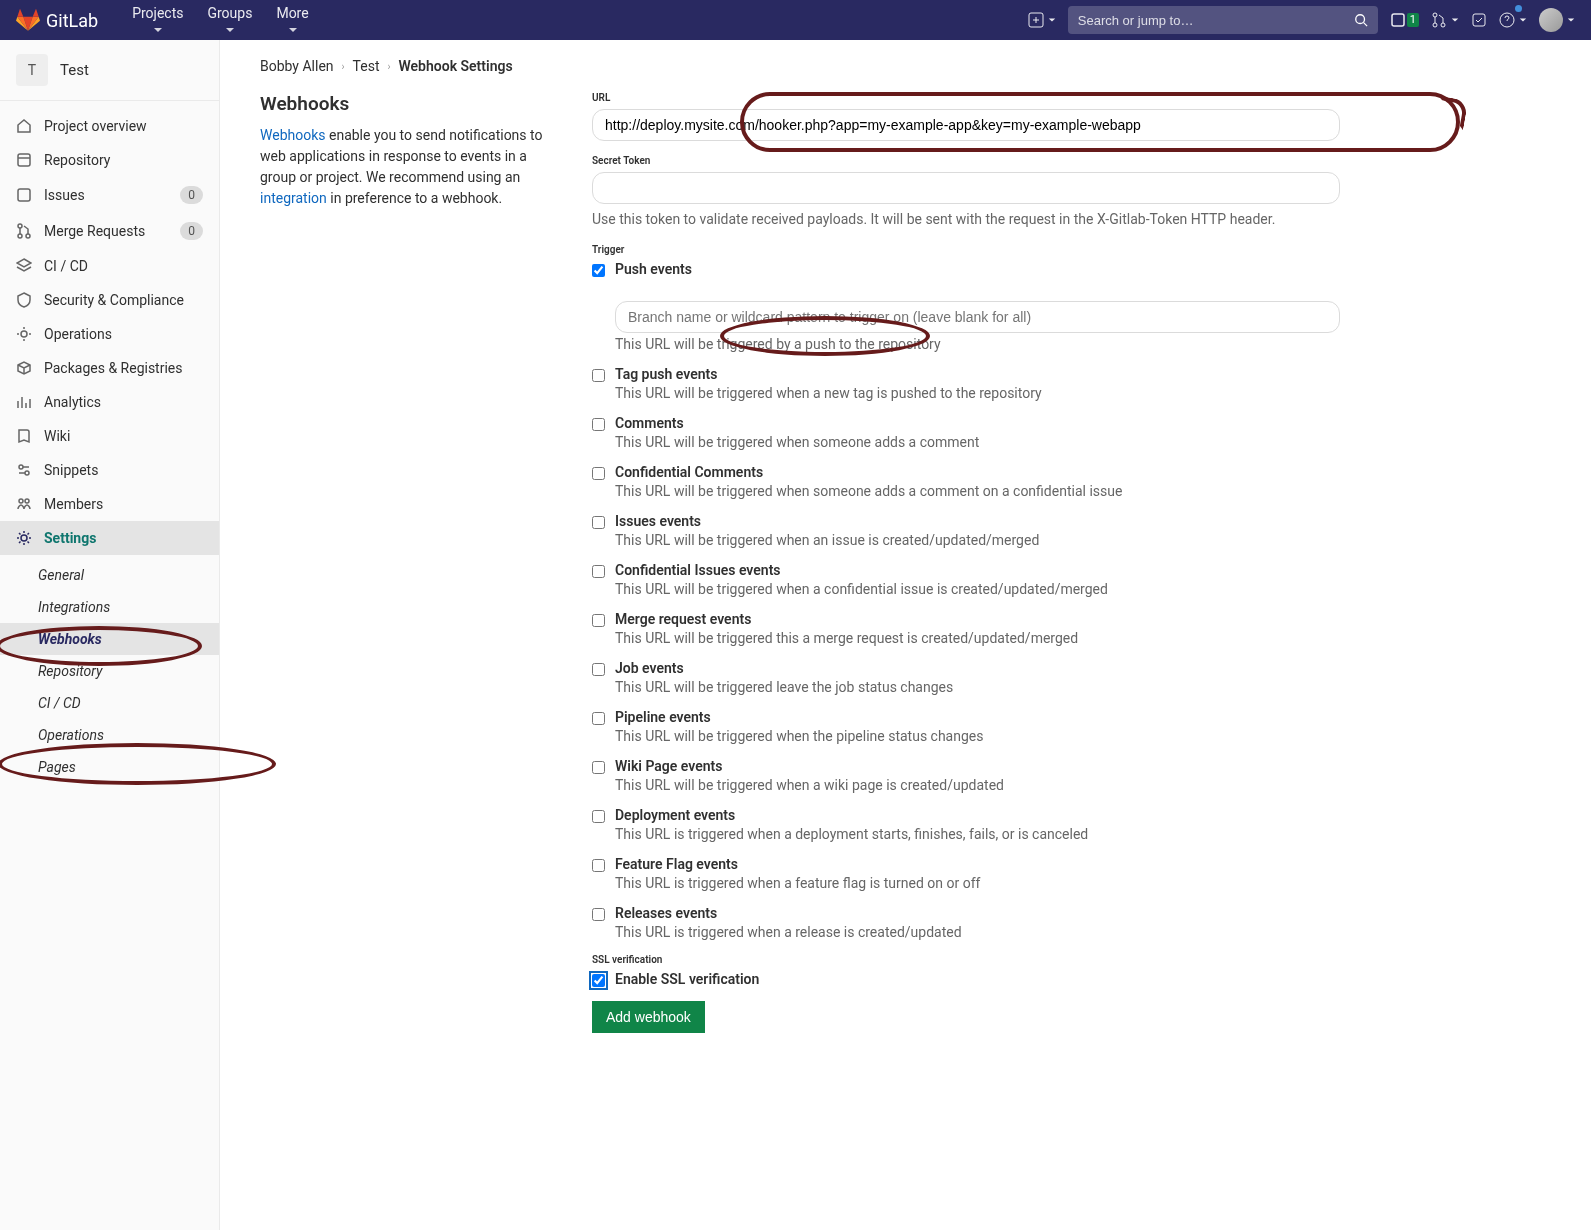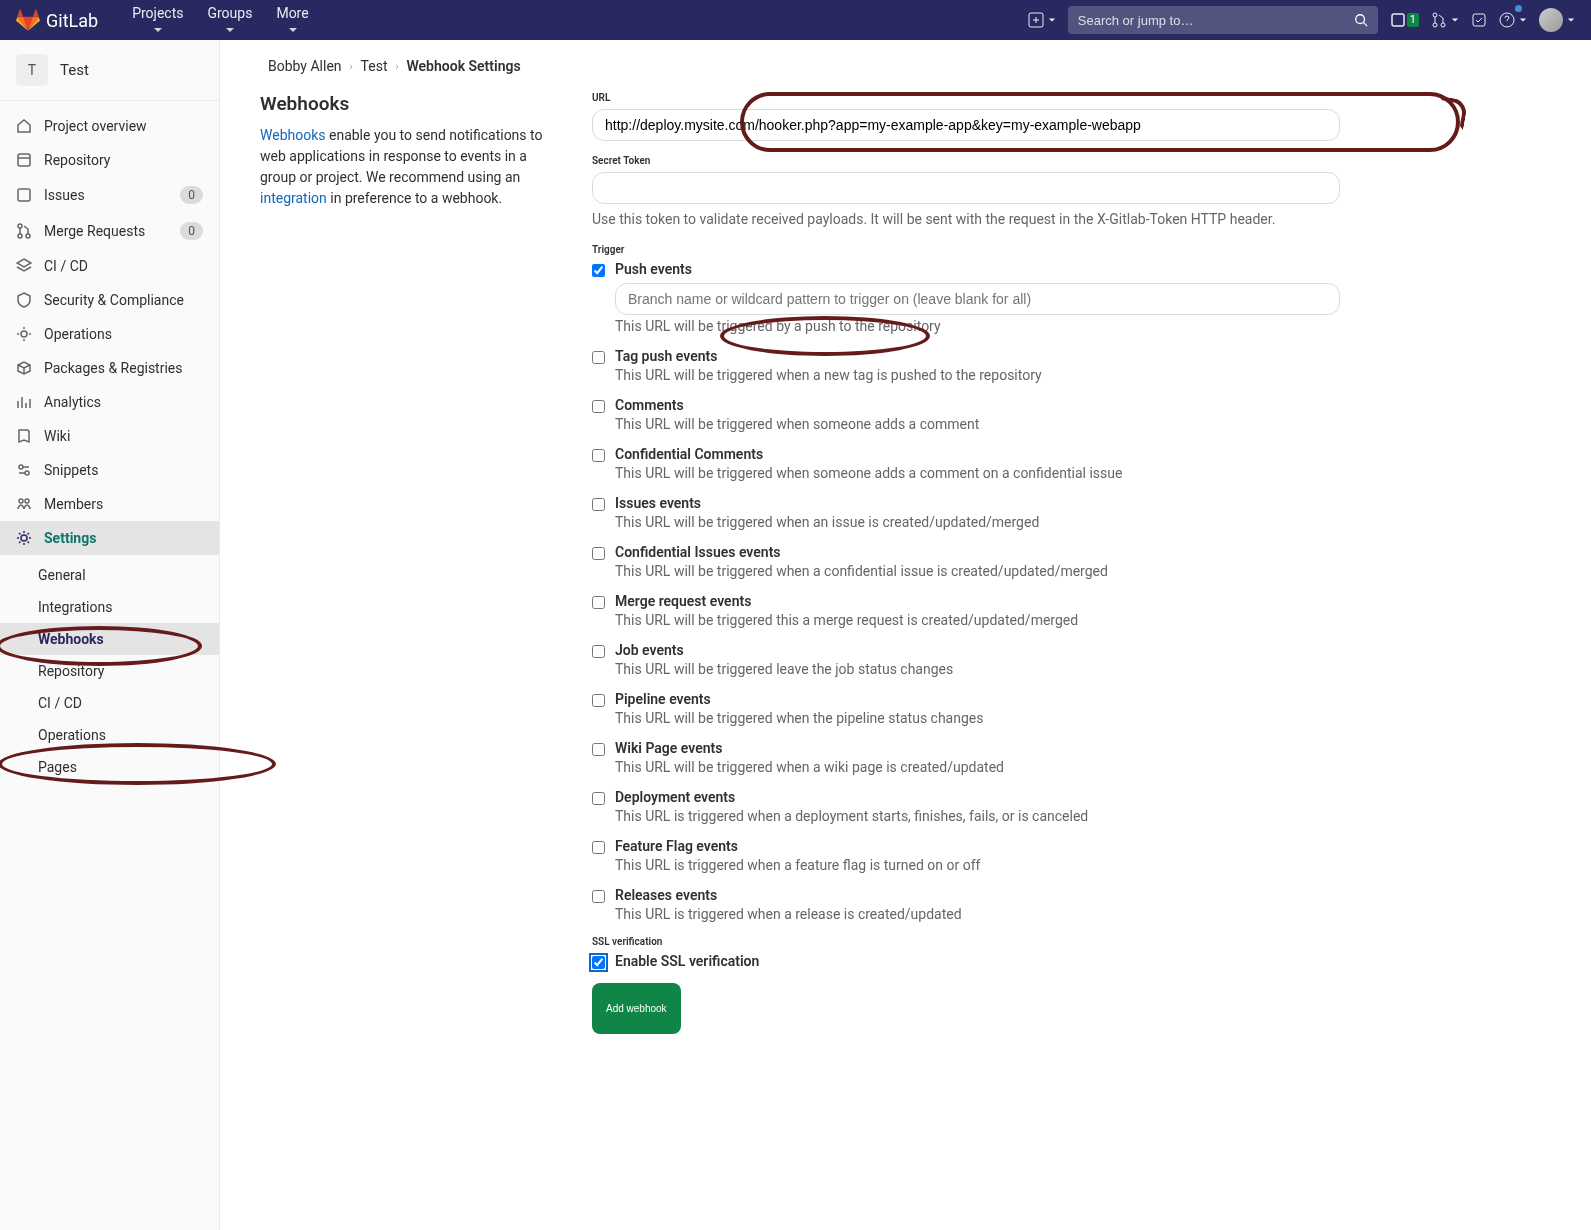--- a/index.html
+++ b/index.html
@@ -30,43 +30,43 @@
 .proj-header { display:flex; align-items:center; gap:12px; padding: 14px 16px; border-bottom:1px solid #eaeaea;}
 .proj-avatar { width:32px;height:32px;background:#eee;border-radius:4px;display:flex;align-items:center;justify-content:center;font-weight:400;color:#555;}
 .proj-name { font-weight:400; font-size:15px;}
 .side-list { list-style:none; padding: 8px 0; }
 .side-item { display:flex; align-items:center; padding: 9px 16px; gap:12px; color:#303030; cursor:pointer; position:relative;}
 .side-item.active { background: #e4e4e4; font-weight:700; color:#0f766e;}
 .side-item.active .ico { stroke:#292961;}
 .side-item .ico { width:16px; height:16px; stroke:#666; fill:none; stroke-width:1.5;}
 .side-badge { margin-left:auto; background:#dbdbdb; color:#525252; font-size:12px; padding:0 8px; border-radius:10px; line-height:18px;}
 .sub-list { list-style:none; padding: 4px 0;}
-.sub-item { padding: 8px 16px 8px 38px; color:#303030; cursor:pointer; font-size:14px;}
+.sub-item { padding: 8px 16px 8px 38px; color:#303030; cursor:pointer; font-size:14px;font-style:italic;}
 .sub-item.active { background:#e4e4e4; color:#292961; font-weight:700;}
 
 
 .main { flex:1; padding: 10px 40px 40px 40px; max-width: 1160px;}
-.breadcrumb { display:flex; align-items:center; gap:8px; padding: 8px 0 18px 0; font-size:14px; color:#303030;margin-left:8px;}
+.breadcrumb { display:flex; align-items:center; gap:8px; padding: 8px 0 18px 0; font-size:14px; color:#303030;}
 .breadcrumb .sep { color:#999; font-size:10px;}
 .content-row { display:flex; gap:32px;}
 .desc-col { width: 300px; flex-shrink:0;}
 .desc-col h2 { font-size:19px; font-weight:600; margin-bottom:10px;}
 .desc-text { font-size:14px; line-height:1.5; color:#303030;}
 .form-col { flex:1;}
 .form-group { margin-bottom: 14px;}
 .form-label { font-weight:600; display:block; margin-bottom:6px; font-size:10px;}
 .form-input { width:100%; border:1px solid #dbdbdb; border-radius:12px; padding:7px 12px; font-size:14px; outline:none;}
 .help-text { font-size:14px; color:#666; margin-top:6px; line-height:1.4;}
 .trigger-item { margin-bottom: 14px;}
 .trigger-row { display:flex; align-items:flex-start; gap:10px;}
 .trigger-row input[type=checkbox] { margin-top:3px; width:13px; height:13px;}
 .trigger-label { font-weight:600; font-size:14px;}
 .trigger-desc { font-size:14px; color:#666; margin-left:23px; margin-top:3px;}
-.trigger-subinput { margin-left:23px; margin-top:6px; width:calc(100% - 23px);}
-.btn-primary { background:#108548; color:#fff; border:none; padding:20px 14px; border-radius:8px; font-size:10px; cursor:pointer;}
+.trigger-subinput { margin-left:23px; margin-top:24px; width:calc(100% - 23px);}
+.btn-primary { background:#108548; color:#fff; border:none; padding:8px 14px; border-radius:0; font-size:14px; cursor:pointer;}
 
 
 .anno { position:absolute; border:4px solid #661b1b; border-radius:50%; pointer-events:none; z-index:100;}
 #anno-url { top:92px; left:740px; width:720px; height:60px; border-radius:50px;}
 #anno-push { top:316px; left:720px; width:210px; height:40px;}
 #anno-settings { top:626px; left:-4px; width:206px; height:40px;}
 #anno-webhooks { top:743px; left:-2px; width:278px; height:42px;}
 .anno-tail { position:absolute; width:30px; height:30px; border:4px solid transparent; border-right-color:#661b1b; border-top-color:#661b1b; border-radius:0 50% 0 0; pointer-events:none; z-index:100; transform:rotate(10deg);}
 #anno-url-tail { top:98px; left:1436px;}
 </style>

